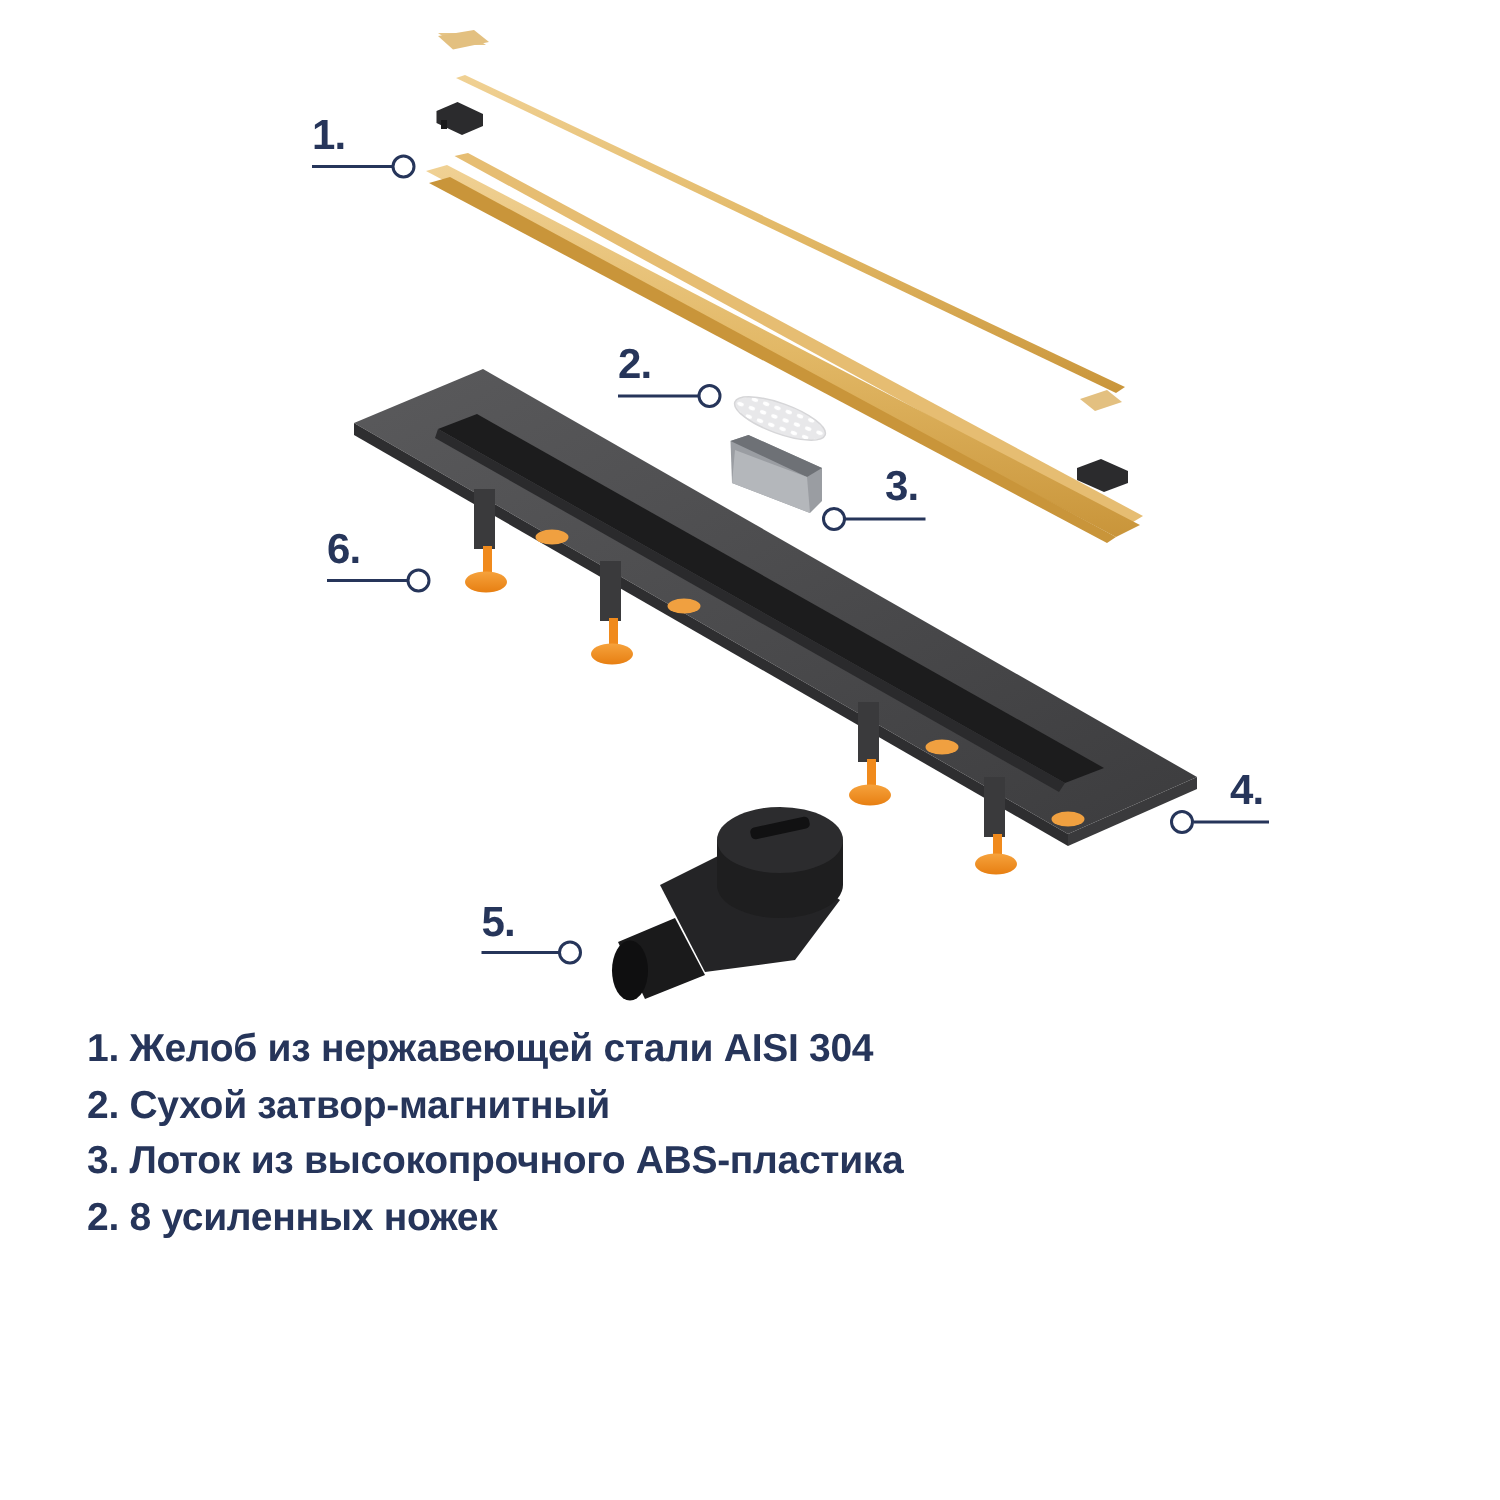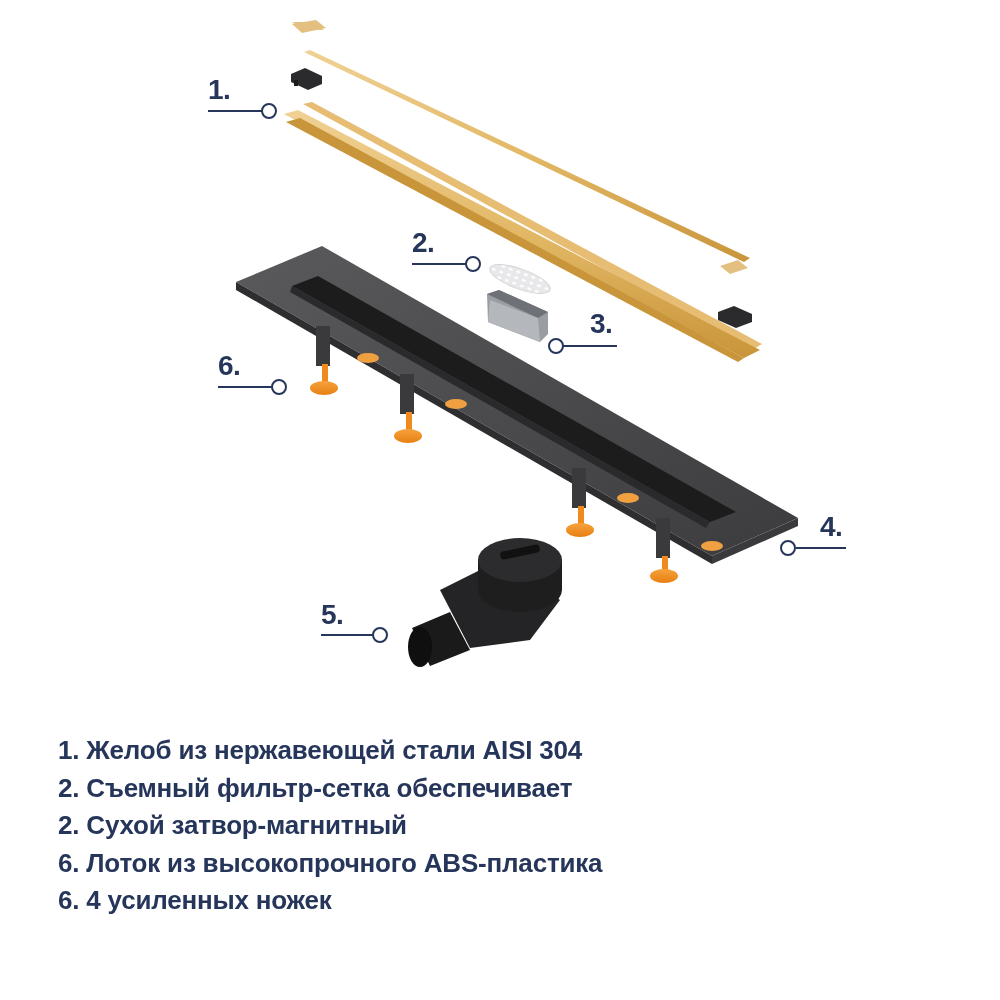--- a/index.html
+++ b/index.html
@@ -1,21 +1,21 @@
 <!DOCTYPE html>
 <html><head>
   <meta charset="utf-8">
   <style>
     html, body { margin: 0; padding: 0; background: #ffffff; }
     body { width: 1000px; height: 1000px; position: relative; overflow: hidden;
            font-family: "Liberation Sans", "DejaVu Sans", sans-serif; color: #26355a; }
     .stage { position: absolute; left: 0; top: 0; width: 1000px; height: 690px; }
     .stage svg { position: absolute; left: 0; top: 0; }
     .callout-num { position: absolute; font-weight: 700; font-size: 28px; color: #26355a; line-height: 1; letter-spacing: -0.5px; }
-    .legend { position: absolute; left: 58px; top: 732px; width: 900px; }
+    .legend { position: absolute; left: 58px; top: 680px; width: 900px; }
     .legend-item { font-weight: 700; font-size: 26px; line-height: 37.5px; color: #26355a; white-space: nowrap; letter-spacing: -0.2px; }
   </style>
 </head>
 <body>
 
 <div class="stage">
   <svg width="1000" height="690" viewBox="0 0 1000 690">
     <defs>
       <linearGradient id="goldG" x1="0" y1="0" x2="0" y2="1">
         <stop offset="0" stop-color="#f0d194"></stop>
@@ -133,17 +133,16 @@
   <div class="callout-num" style="left:208px; top:76px;">1.</div>
   <div class="callout-num" style="left:412px; top:229px;">2.</div>
   <div class="callout-num" style="left:590px; top:310px;">3.</div>
   <div class="callout-num" style="left:820px; top:513px;">4.</div>
   <div class="callout-num" style="left:321px; top:601px;">5.</div>
   <div class="callout-num" style="left:218px; top:352px;">6.</div>
 </div>
 
 <div class="legend">
   <div class="legend-item">1. Желоб из нержавеющей стали AISI 304</div>
-  <div class="legend-item">2. Съемный фильтр-сетка обеспечивает</div>
   <div class="legend-item">2. Сухой затвор-магнитный</div>
-  <div class="legend-item">6. Лоток из высокопрочного ABS-пластика</div>
-  <div class="legend-item">6. 4 усиленных ножек</div>
+  <div class="legend-item">3. Лоток из высокопрочного ABS-пластика</div>
+  <div class="legend-item">2. 8 усиленных ножек</div>
 </div>
 
 </body></html>

